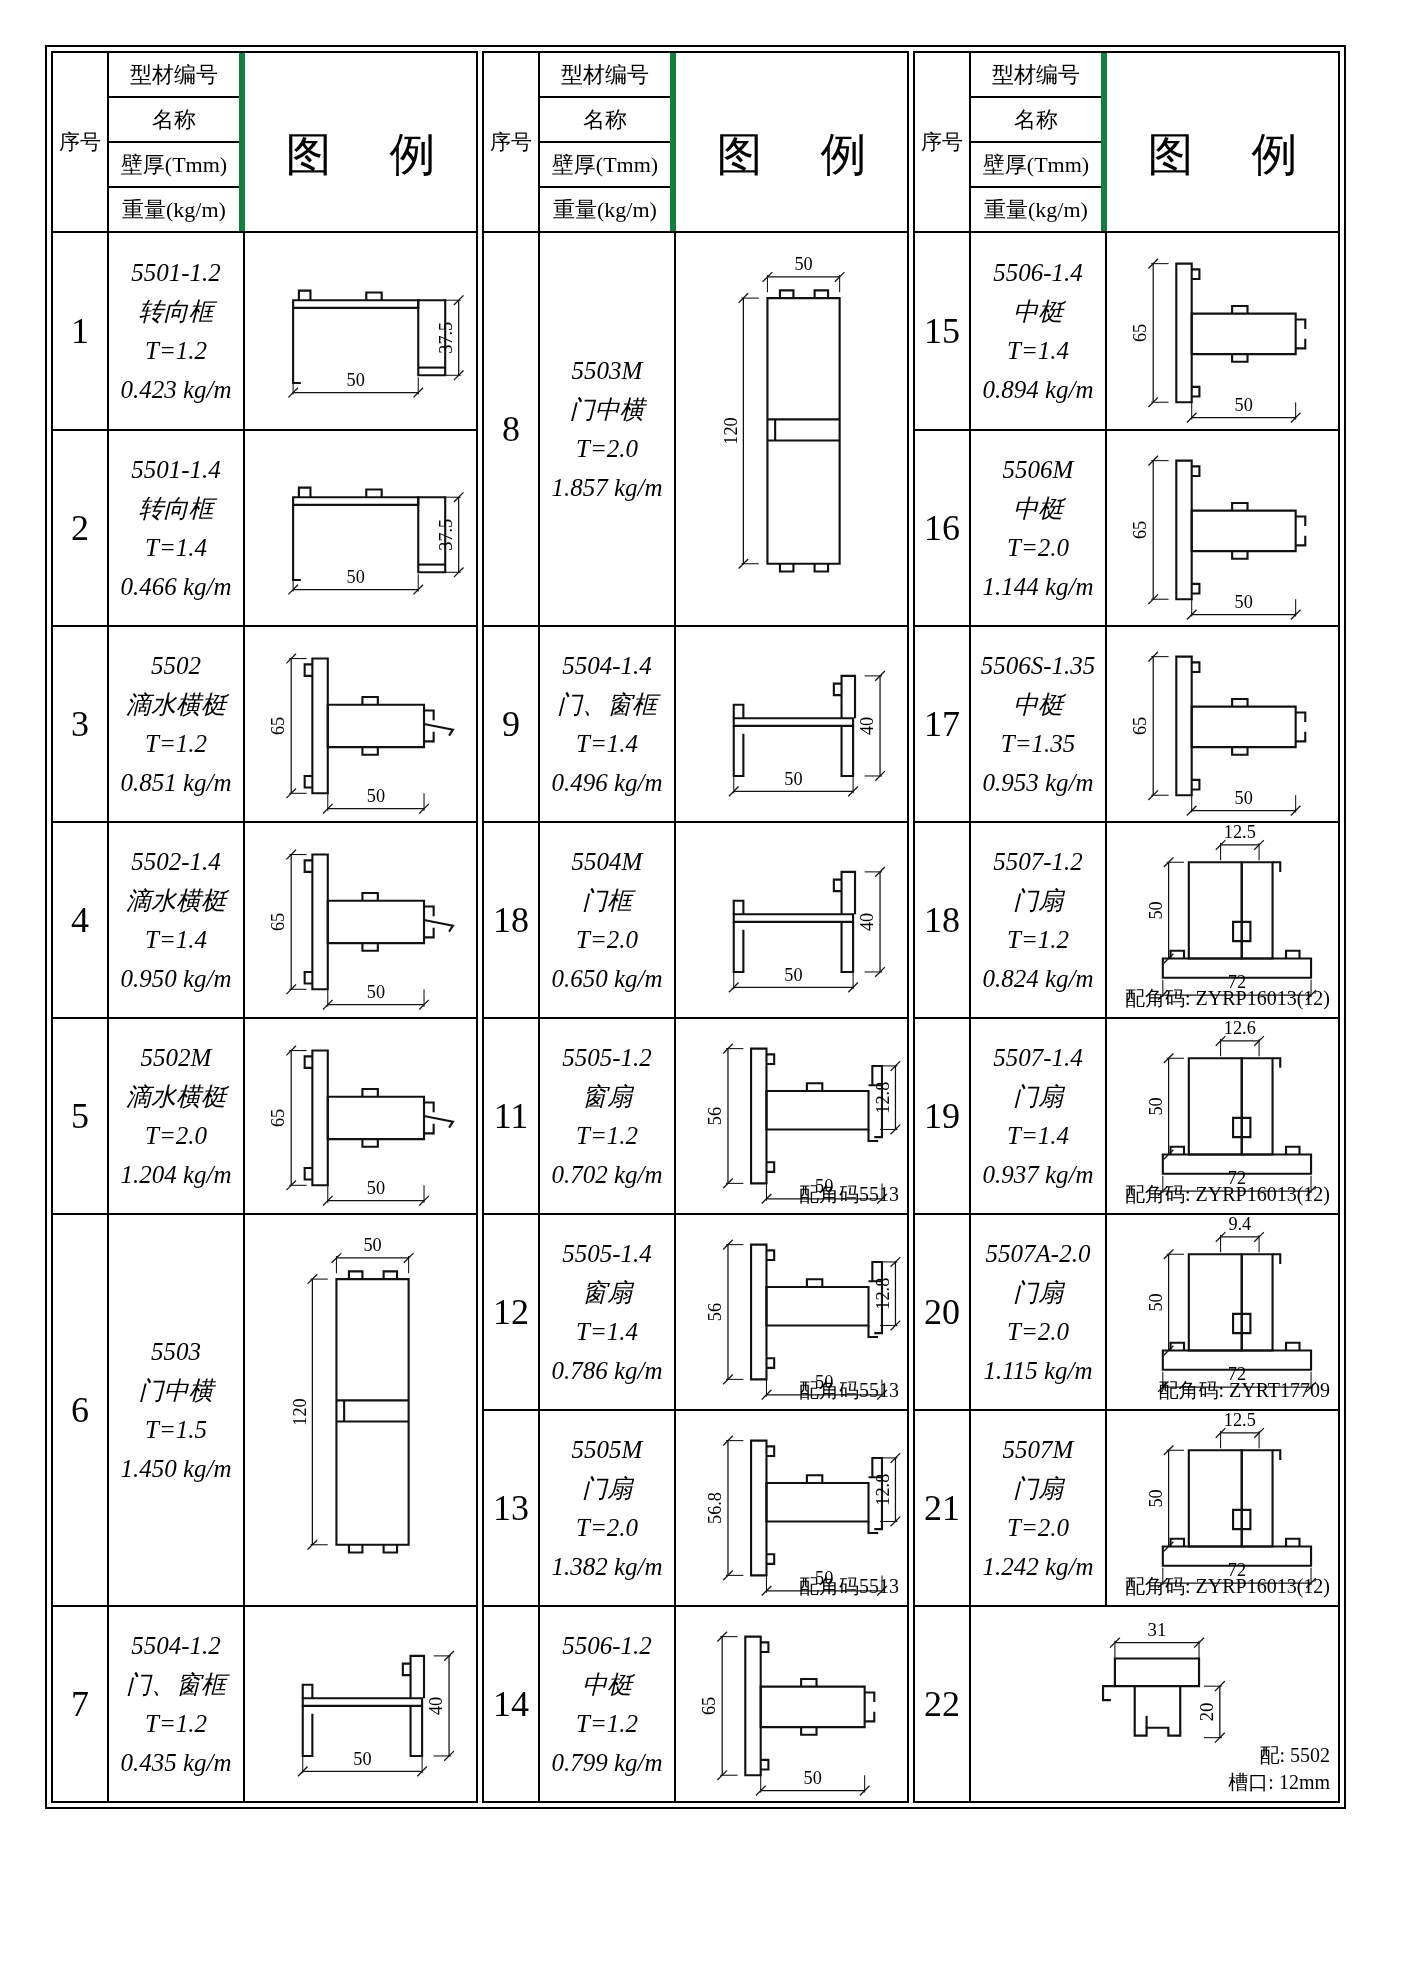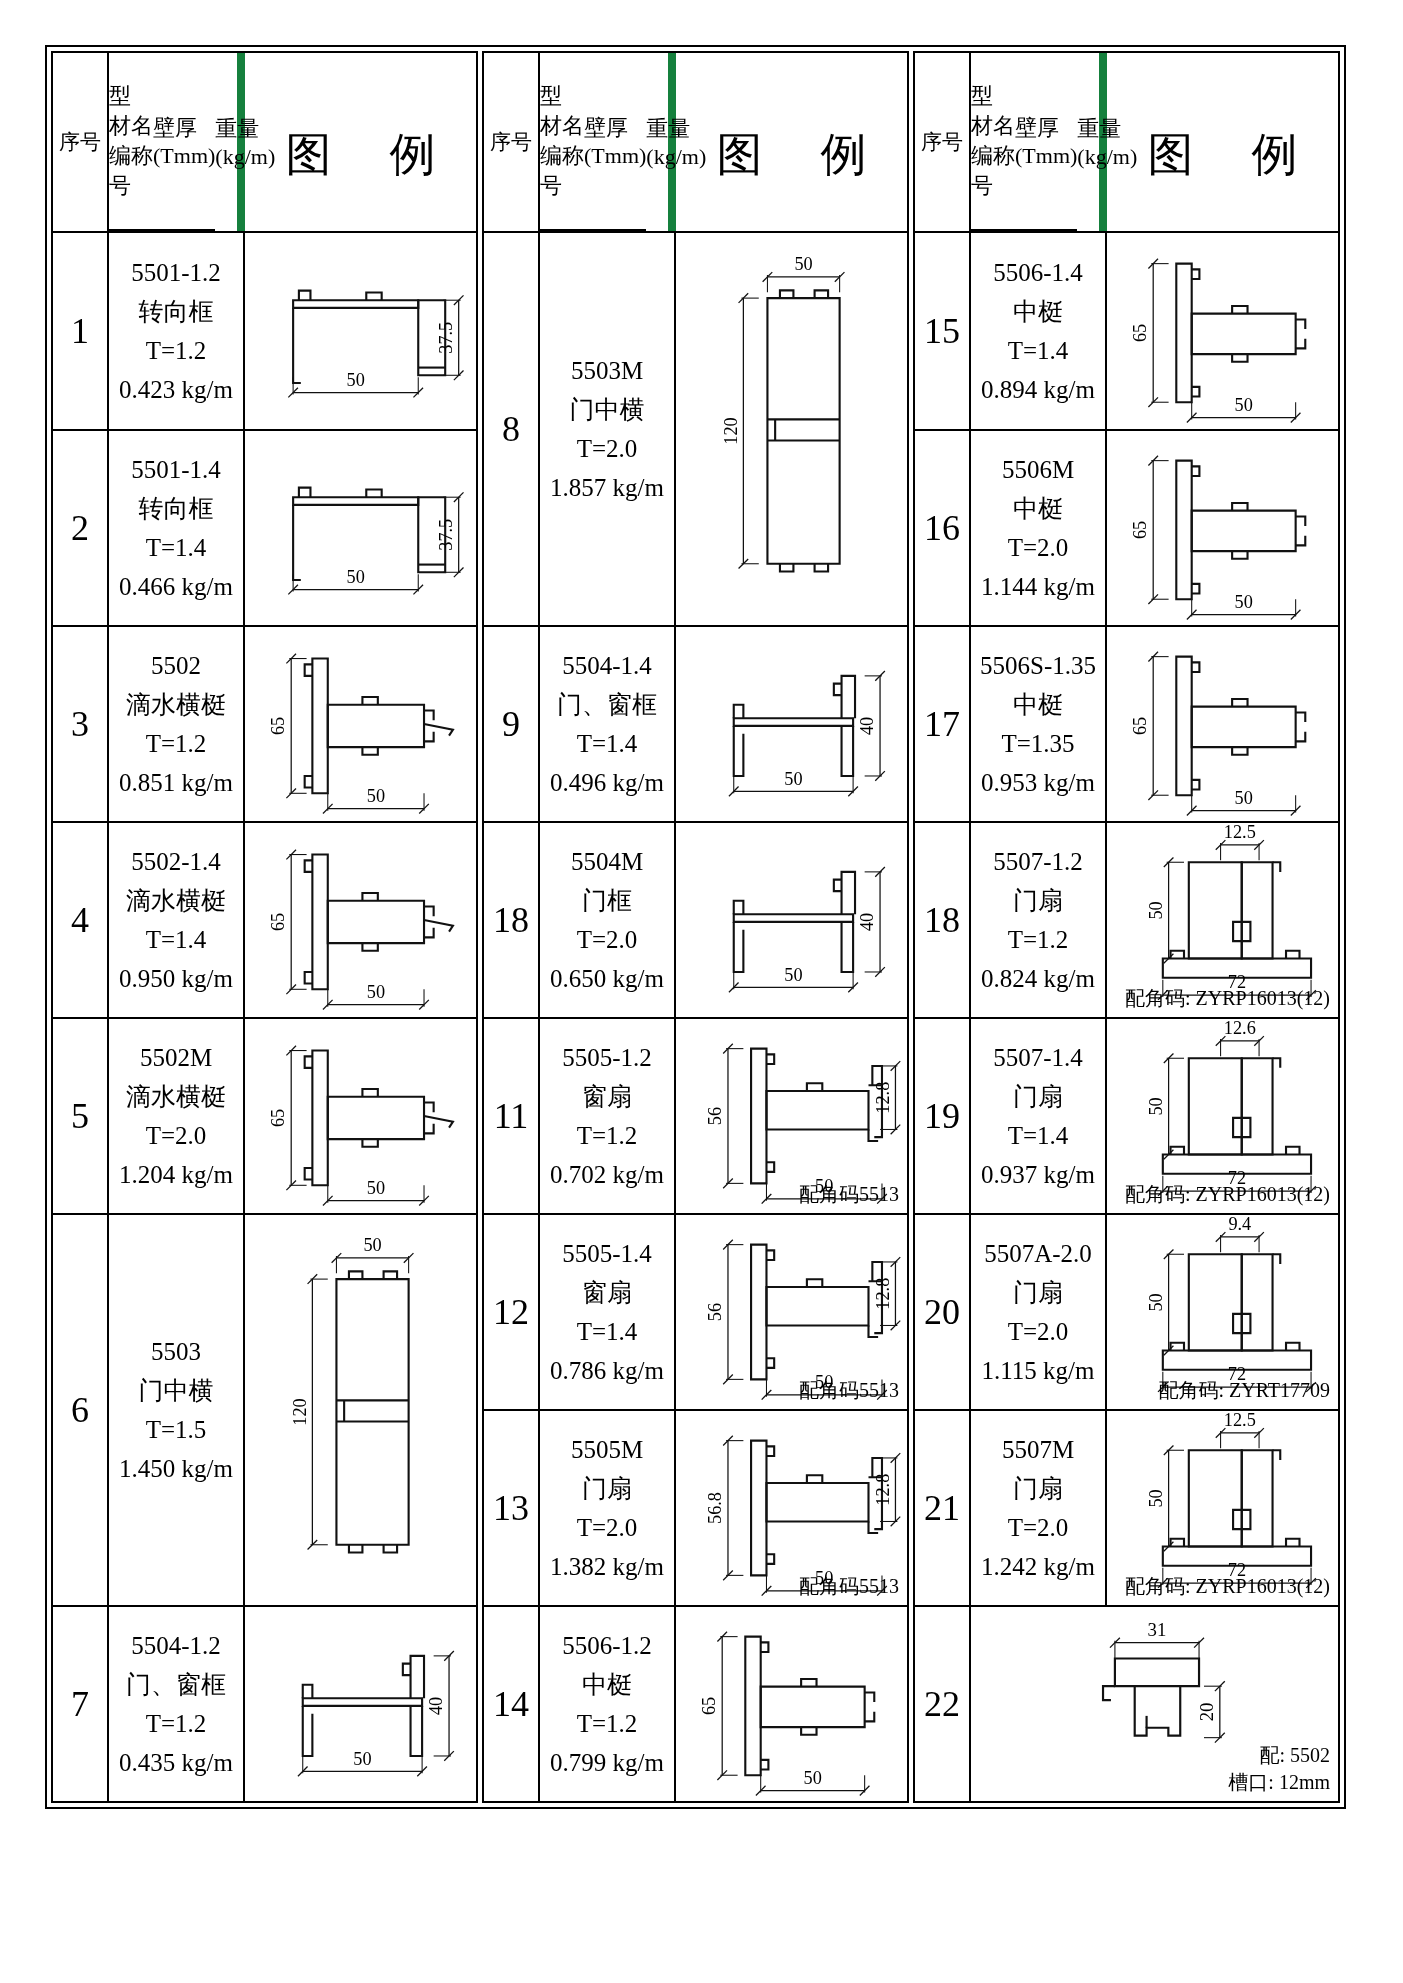--- a/index.html
+++ b/index.html
@@ -16,31 +16,31 @@
   .title-box {
     height: 110px; border-bottom: 2px solid #000;
     display: flex; align-items: center; justify-content: center;
   }
   .title { font-size: 58px; font-weight: 700; letter-spacing: 3px; }
   .table { display: flex; gap: 4px; padding: 4px; }
   .group { flex: 1 1 0; border: 2px solid #000; display: flex; flex-direction: column; background: #fff; }
   .ghead { display: flex; height: 180px; border-bottom: 2px solid #000; }
   .col-no { width: 56px; border-right: 2px solid #000; display: flex; align-items: center; justify-content: center; }
   .ghead .col-no { font-size: 21px; text-align: center; }
-  .col-fields { width: 136px; border-right: 8px solid #15803d; display: flex; flex-direction: row; }
+  .col-fields { width: 136px; border-right: 6px solid #15803d; display: flex; flex-direction: column; }
   .col-fields .f { flex: 1 1 0; display: flex; align-items: center; justify-content: center; font-size: 22px; border-bottom: 2px solid #000; }
   .col-fields .f:last-child { border-bottom: none; }
   .col-diag { flex: 1 1 0; display: flex; align-items: center; justify-content: center; position: relative; }
   .ghead .col-diag { font-size: 46px; margin-top: 26px; }
   .dspan { letter-spacing: 58px; margin-right: -58px; }
   .gbody { display: flex; flex-direction: column; }
   .row { display: flex; width: 100%; }
   .row + .row { border-top: 2px solid #000; }
   .row .col-no { font-size: 36px; }
-  .row .col-fields { display: flex; flex-direction: column; align-items: center; justify-content: center; gap: 9px; font-size: 25px; text-align: center; border-right: 2px solid #000; }
+  .row .col-fields { display: flex; flex-direction: column; align-items: center; justify-content: center; gap: 9px; font-size: 25px; text-align: center; border-right: 2px solid #000; font-style: italic; }
   .row .col-fields .l { line-height: 30px; white-space: nowrap; }
   .row .col-diag { overflow: hidden; }
   .psvg { width: 100%; height: 100%; display: block; }
   svg text { font-family: "Liberation Serif", "DejaVu Serif", serif; fill: #000; }
   .note {
     position: absolute; right: 8px; bottom: 5px; font-size: 20px;
     line-height: 27px; white-space: pre-line; text-align: right;
   }
 </style>
 </head>

